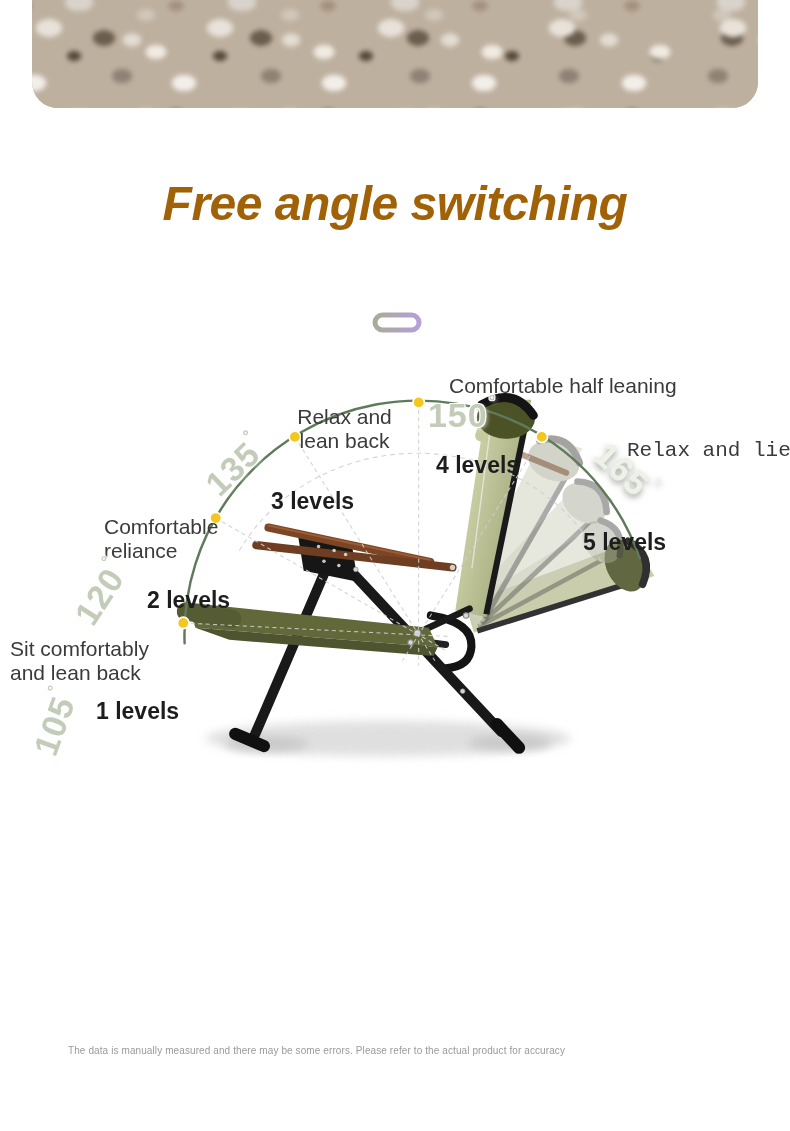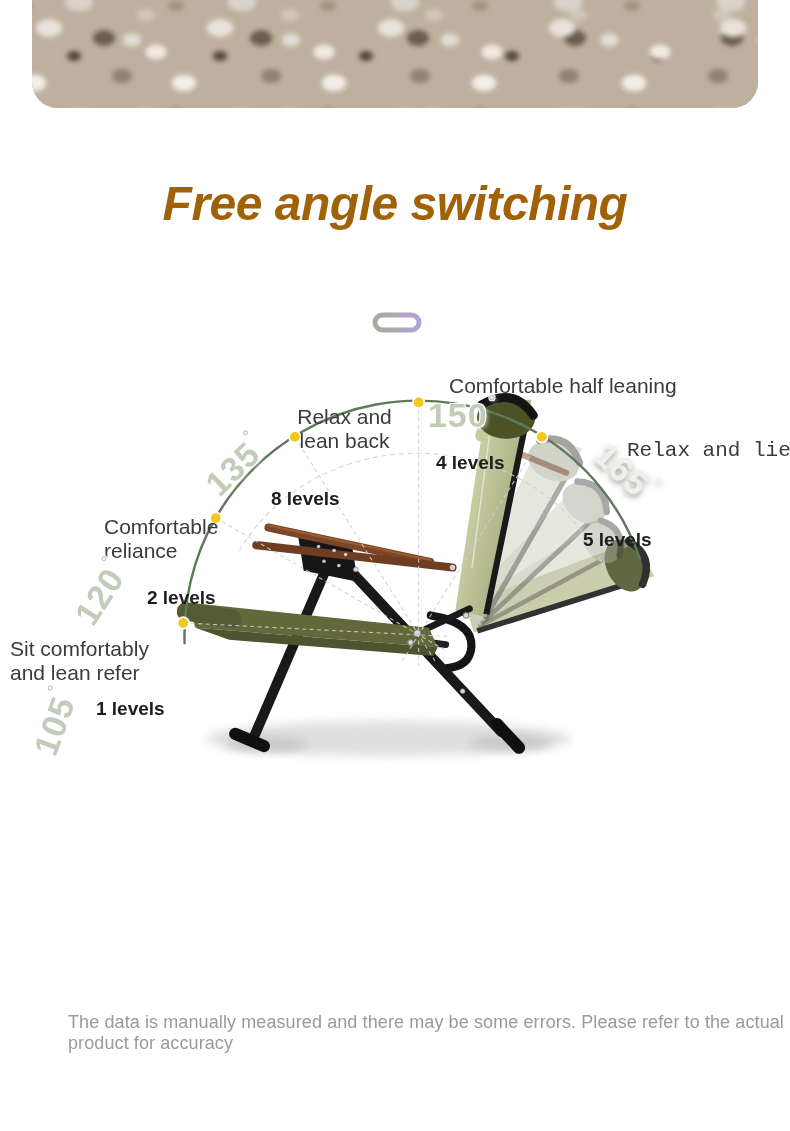--- a/index.html
+++ b/index.html
@@ -38,37 +38,37 @@
     font-style:italic;
   }
   
   .capsule{position:absolute;left:372px;top:312px;}
   
   .diagram{position:absolute;left:0;top:330px;width:790px;height:690px;}
   .scene{position:absolute;left:0;top:0;}
   .lbl{position:absolute;white-space:nowrap;}
   .desc{font-size:21px;line-height:24px;color:#3b3b3b;}
   .desc.center{text-align:center;}
-  .level{font-size:19px;font-weight:bold;color:#1d1d1d;}
+  .level{font-size:23px;font-weight:bold;color:#1d1d1d;}
   .deg{
     font-size:34px;font-weight:bold;letter-spacing:1px;color:#c2ccb8;
     transform-origin:center center;
     text-shadow:-1px -1px 0 #fff,1px -1px 0 #fff,-1px 1px 0 #fff,1px 1px 0 #fff,
                  2px 2px 4px rgba(255,255,255,.65);
   }
   .deg .o{font-size:16px;vertical-align:top;position:relative;top:-3px;margin-left:1px;}
   .deg-165{
     color:#eef1e7;
     text-shadow:0 1px 0 rgba(255,255,255,.55), 2px 3px 6px rgba(66,76,56,.55),
                 -1px -1px 2px rgba(255,255,255,.4);
   }
   
   .footer{
-    position:absolute;left:68px;top:1012px;margin:0;
-    font-size:18px;color:#9a9a9a;letter-spacing:.1px;
+    position:absolute;left:68px;top:1045px;margin:0;
+    font-size:10px;color:#9a9a9a;letter-spacing:.1px;
   }
 </style>
 </head>
 <body>
 
 <div class="page">
 
   <div class="banner">
     <div class="pebbles"></div>
   </div>
@@ -192,38 +192,38 @@
         <circle cx="82" cy="763" r="8.5"></circle>
         <circle cx="130" cy="608" r="8.5"></circle>
         <circle cx="247" cy="488" r="8.5"></circle>
         <circle cx="430" cy="437" r="8.5"></circle>
         <circle cx="612" cy="488" r="8.5"></circle>
       </g>
     </svg>
 
     <div class="lbl desc" style="left:10px;top:307px;">
       <div>Sit comfortably</div>
-      <div>and lean refer</div>
+      <div>and lean back</div>
     </div>
     <div class="lbl deg" style="left:56px;top:392px;transform:translate(-50%,-50%) rotate(-70deg);"><span>105</span><span class="o">°</span></div>
     <div class="lbl level" style="left:96px;top:368px;">1 levels</div>
 
     <div class="lbl desc" style="left:104px;top:185px;">
       <div>Comfortable</div>
       <div>reliance</div>
     </div>
     <div class="lbl deg" style="left:102px;top:263px;transform:translate(-50%,-50%) rotate(-57deg);"><span>120</span><span class="o">°</span></div>
     <div class="lbl level" style="left:147px;top:257px;">2 levels</div>
 
     <div class="lbl desc center" style="left:253px;top:75px;width:95px;margin-left:44px;">
       <div>Relax and</div>
       <div>lean back</div>
     </div>
     <div class="lbl deg" style="left:236px;top:136px;transform:translate(-50%,-50%) rotate(-44deg);"><span>135</span><span class="o">°</span></div>
-    <div class="lbl level" style="left:271px;top:158px;">8 levels</div>
+    <div class="lbl level" style="left:271px;top:158px;">3 levels</div>
 
     <div class="lbl desc" style="left:449px;top:44px;">
       <div>Comfortable half leaning</div>
     </div>
     <div class="lbl deg" style="left:434px;top:85px;transform:translate(-50%,-50%);margin-left:28px;"><span>150</span><span class="o">°</span></div>
     <div class="lbl level" style="left:436px;top:122px;">4 levels</div>
 
     <div class="lbl desc" style="left:627px;top:109px;font-family:Liberation Mono, monospace;">
       <div>Relax and lie flat</div>
     </div>

